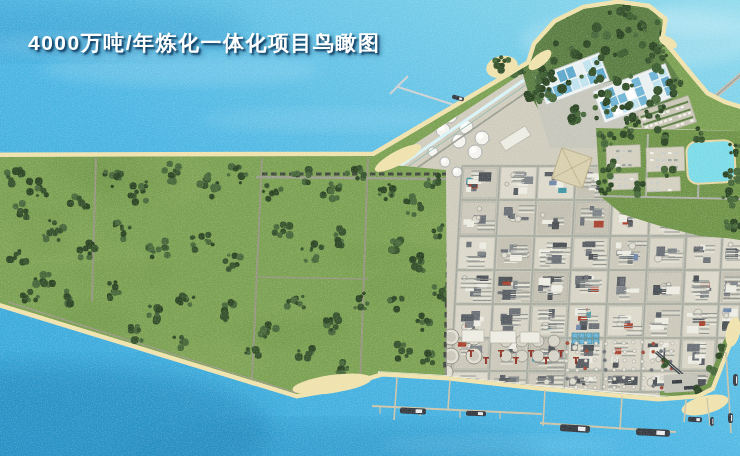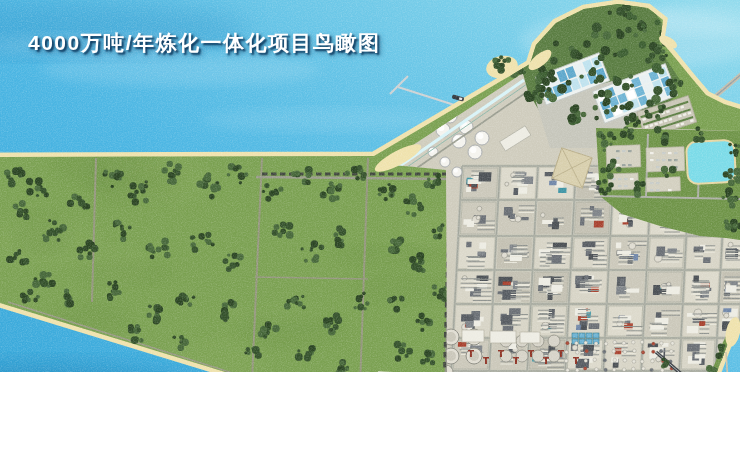--- a/index.html
+++ b/index.html
@@ -1,16 +1,16 @@
 <!DOCTYPE html>
 <html style="--sea_light: #8bd8ec; --sea: #41b0de; --sea_dark: #1f80b4; --sand: #efe2ad; --grass: #7ba152; --grass_dark: #668c41; --forest: #34512b; --forest_light: #47683a; --industrial_ground: #cfccbd; --road: #b4b7ad; --unit_gray: #62676d; --white_structure: #edece3; --pool_blue: #6fb4d4; --teal: #3f95a5; --accent_red: #a8422f; --pier: #cdc4a9; --hull: #343a40; --title_color: #ffffff;"><head>
 <meta charset="utf-8">
 <style>
   html,body{margin:0;padding:0;background:#fff;}
-  .stage{position:relative;width:740px;height:372px;overflow:hidden;font-family:"Liberation Sans",sans-serif;}
+  .stage{position:relative;width:740px;height:456px;overflow:hidden;font-family:"Liberation Sans",sans-serif;}
   .stage svg{position:absolute;left:0;top:0;}
   .caption{
     position:absolute;left:28px;top:29px;
     font-family:"Liberation Sans",sans-serif;
     font-size:21px;font-weight:bold;letter-spacing:1.5px;
     color:var(--title_color,#fff);
     text-shadow:2px 2px 2px rgba(8,48,84,.9), 3px 3px 5px rgba(8,48,84,.45);
     user-select:none;
   }
 </style>

